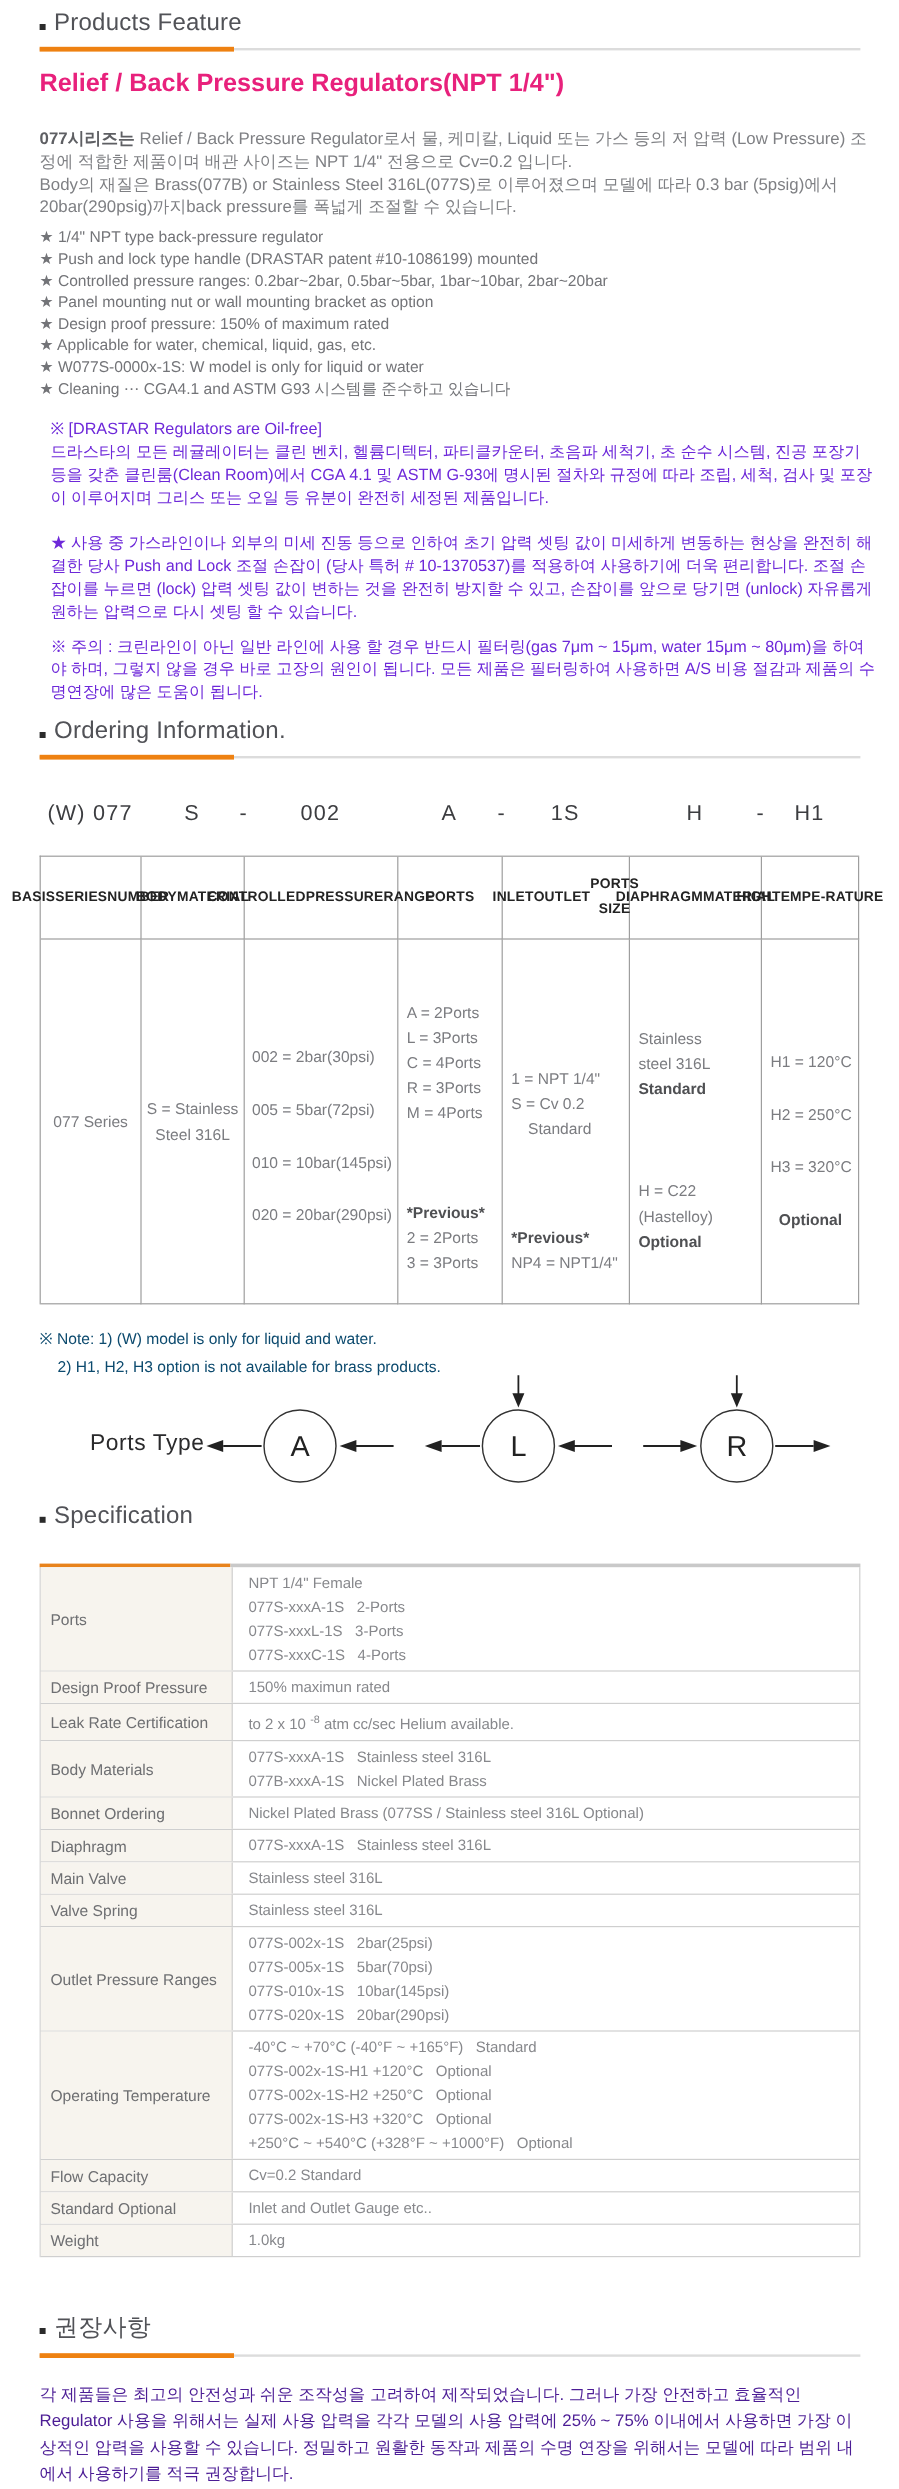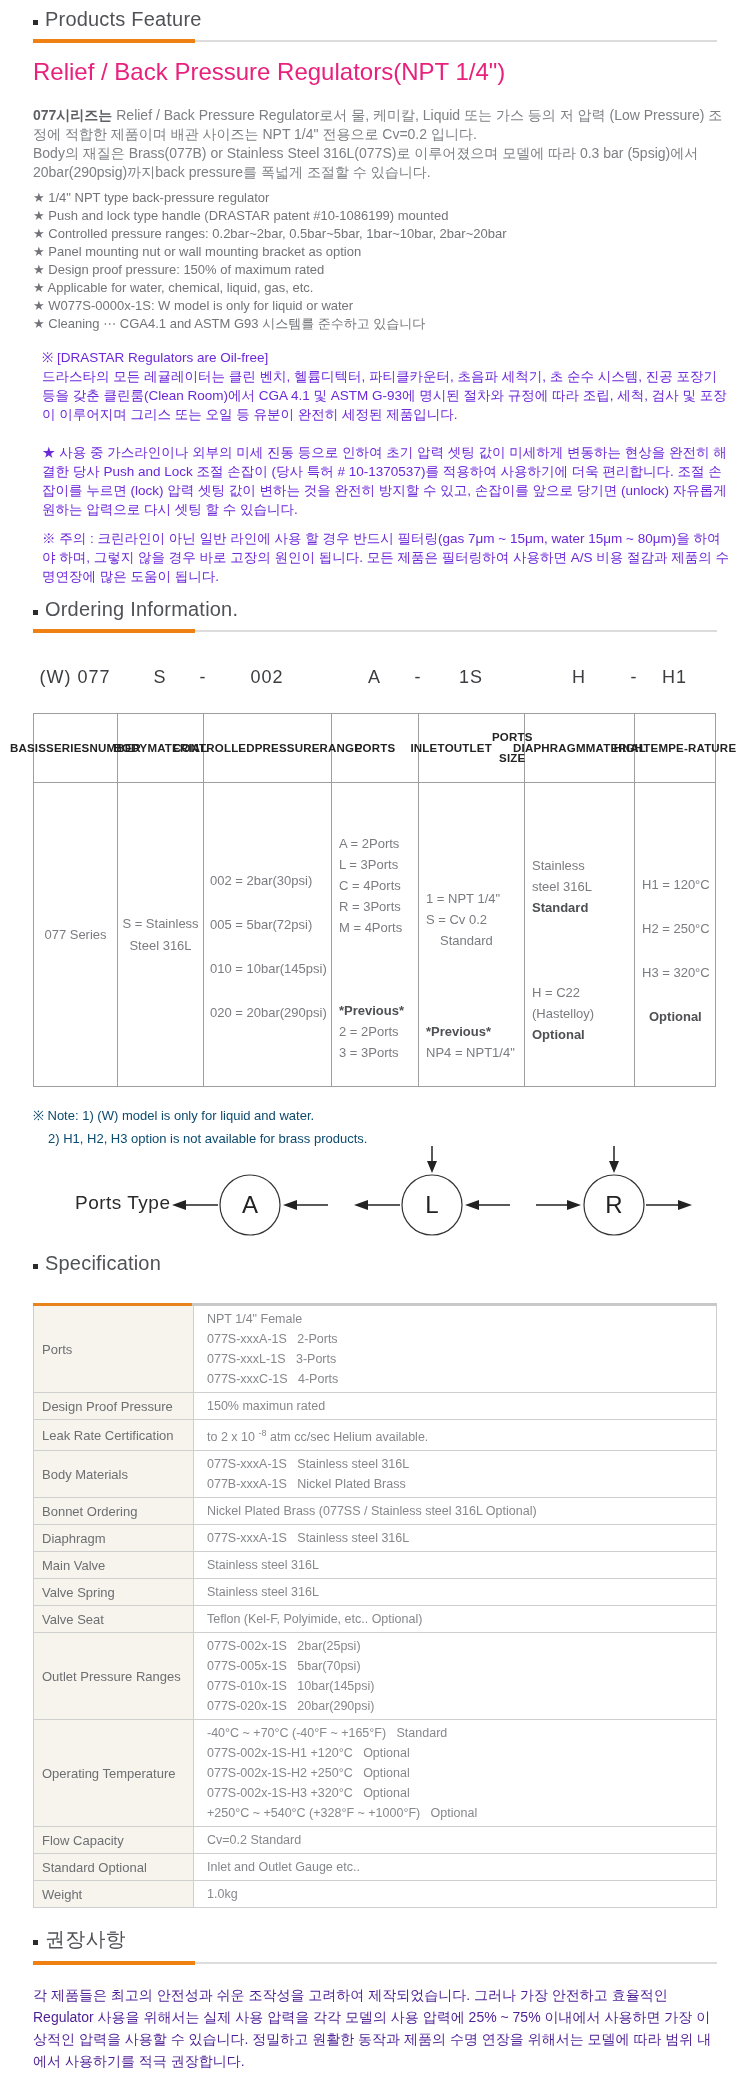--- a/index.html
+++ b/index.html
@@ -5,21 +5,21 @@
   html,body{margin:0;padding:0;}
   body{width:749px;height:2074px;background:#ffffff;font-family:"Liberation Sans",sans-serif;position:relative;overflow:hidden;}
   .abs{position:absolute;}
   
   .sec-head{left:33px;width:684px;}
   .sec-head .line1{display:flex;align-items:center;font-size:20px;color:#515257;letter-spacing:0.2px;}
   .sec-head .sq{width:5px;height:5px;background:#2b2b2b;display:inline-block;margin:6px 7px 0 0;}
   .sec-head .rule{position:relative;height:2px;background:#dcdcdc;margin-top:9px;}
   .sec-head .rule .orange{position:absolute;left:0;top:-1px;height:4px;width:162px;background:#ee8111;}
   
-  .prod-title{left:33px;top:58px;font-size:24px;font-weight:normal;color:#e8217c;}
+  .prod-title{left:33px;top:58px;font-size:21px;font-weight:bold;color:#e8217c;}
   
   .intro{left:33px;top:93px;width:690px;font-size:14px;line-height:19px;color:#7f8084;margin-top:13px;}
   .intro .b{font-weight:bold;color:#5e5f63;}
   .features{left:33px;top:189px;width:690px;font-size:13px;line-height:18px;color:#737478;}
   .para{left:42px;width:690px;font-size:13.5px;line-height:19px;color:#6d28d9;}
   .para .block-title{display:block;}
   
   .code-row{left:33px;top:663px;width:682px;height:28px;display:flex;position:absolute;font-size:18px;color:#3c3d40;letter-spacing:1px;}
   .code-row .cc{display:flex;align-items:center;justify-content:center;}
   .code-row .dash{position:absolute;top:0;height:28px;width:16px;display:flex;align-items:center;justify-content:center;}
@@ -307,26 +307,20 @@
           <div class="sline">Stainless steel 316L</div>
         </div>
     </div>
     <div class="srow">
       <div class="slabel">Valve Spring</div>
       <div class="sval">
           <div class="sline">Stainless steel 316L</div>
         </div>
     </div>
     <div class="srow">
-      <div class="slabel">Valve Seat</div>
-      <div class="sval">
-          <div class="sline">Teflon (Kel-F, Polyimide, etc.. Optional)</div>
-        </div>
-    </div>
-    <div class="srow">
       <div class="slabel">Outlet Pressure  Ranges</div>
       <div class="sval">
         <div class="sline">077S-002x-1S&nbsp;&nbsp; 2bar(25psi)</div>
         <div class="sline">077S-005x-1S&nbsp;&nbsp; 5bar(70psi)</div>
         <div class="sline">077S-010x-1S&nbsp;&nbsp; 10bar(145psi)</div>
         <div class="sline">077S-020x-1S&nbsp;&nbsp; 20bar(290psi)</div>
       </div>
     </div>
     <div class="srow">
       <div class="slabel">Operating  Temperature</div>

